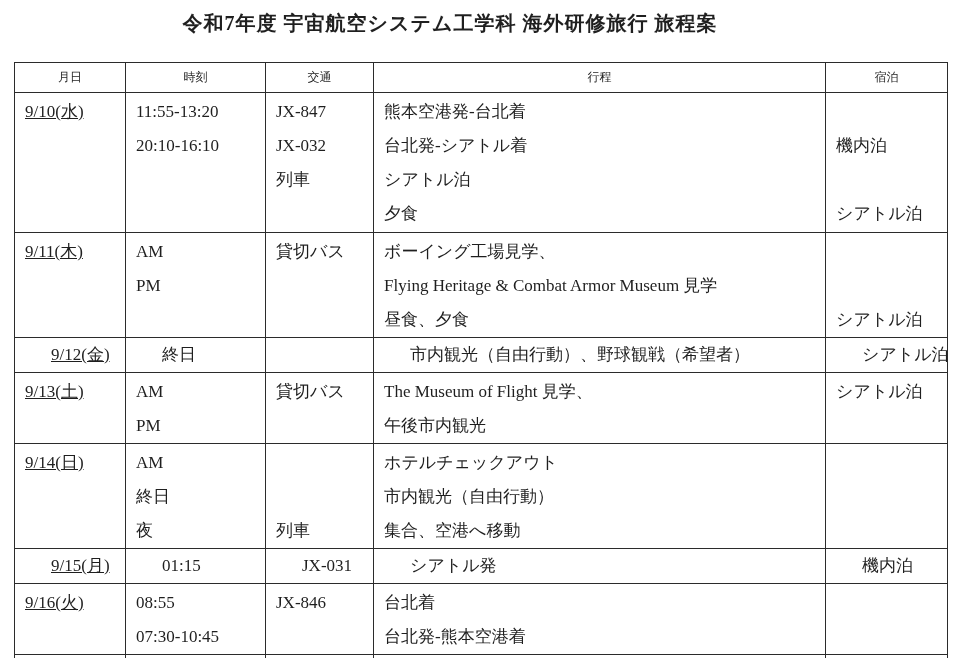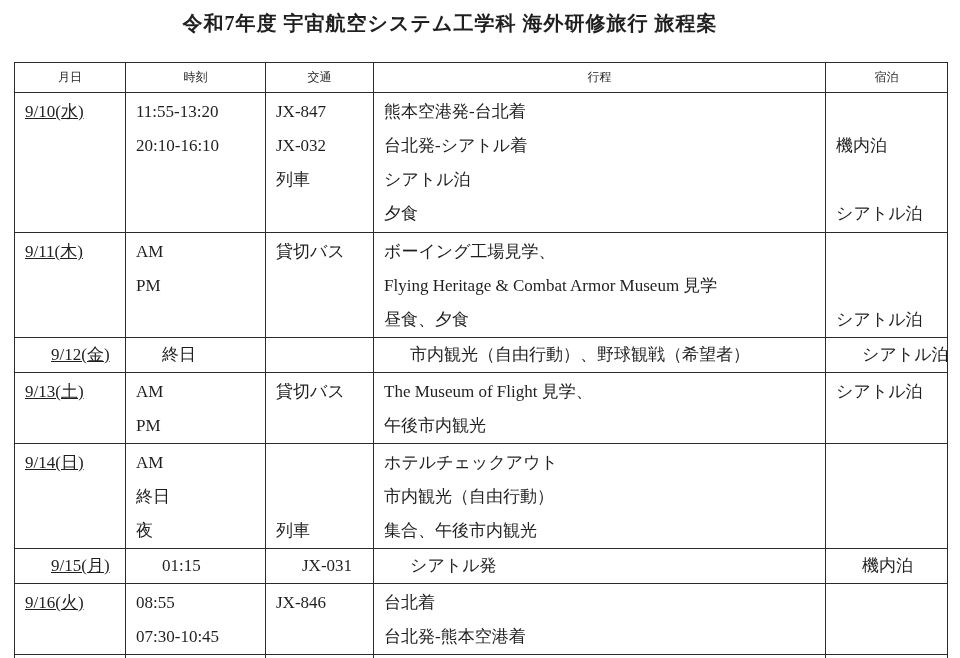--- a/index.html
+++ b/index.html
@@ -195,21 +195,21 @@
       <div class="ln">夜</div>
     </td>
     <td>
       <div class="ln"></div>
       <div class="ln"></div>
       <div class="ln">列車</div>
     </td>
     <td>
       <div class="ln">ホテルチェックアウト</div>
       <div class="ln">市内観光（自由行動）</div>
-      <div class="ln">集合、午後市内観光</div>
+      <div class="ln">集合、空港へ移動</div>
     </td>
     <td>
       <div class="ln"></div>
       <div class="ln"></div>
       <div class="ln"></div>
     </td>
   </tr>
 
   <tr class="r5 single">
     <td class="c-date">

